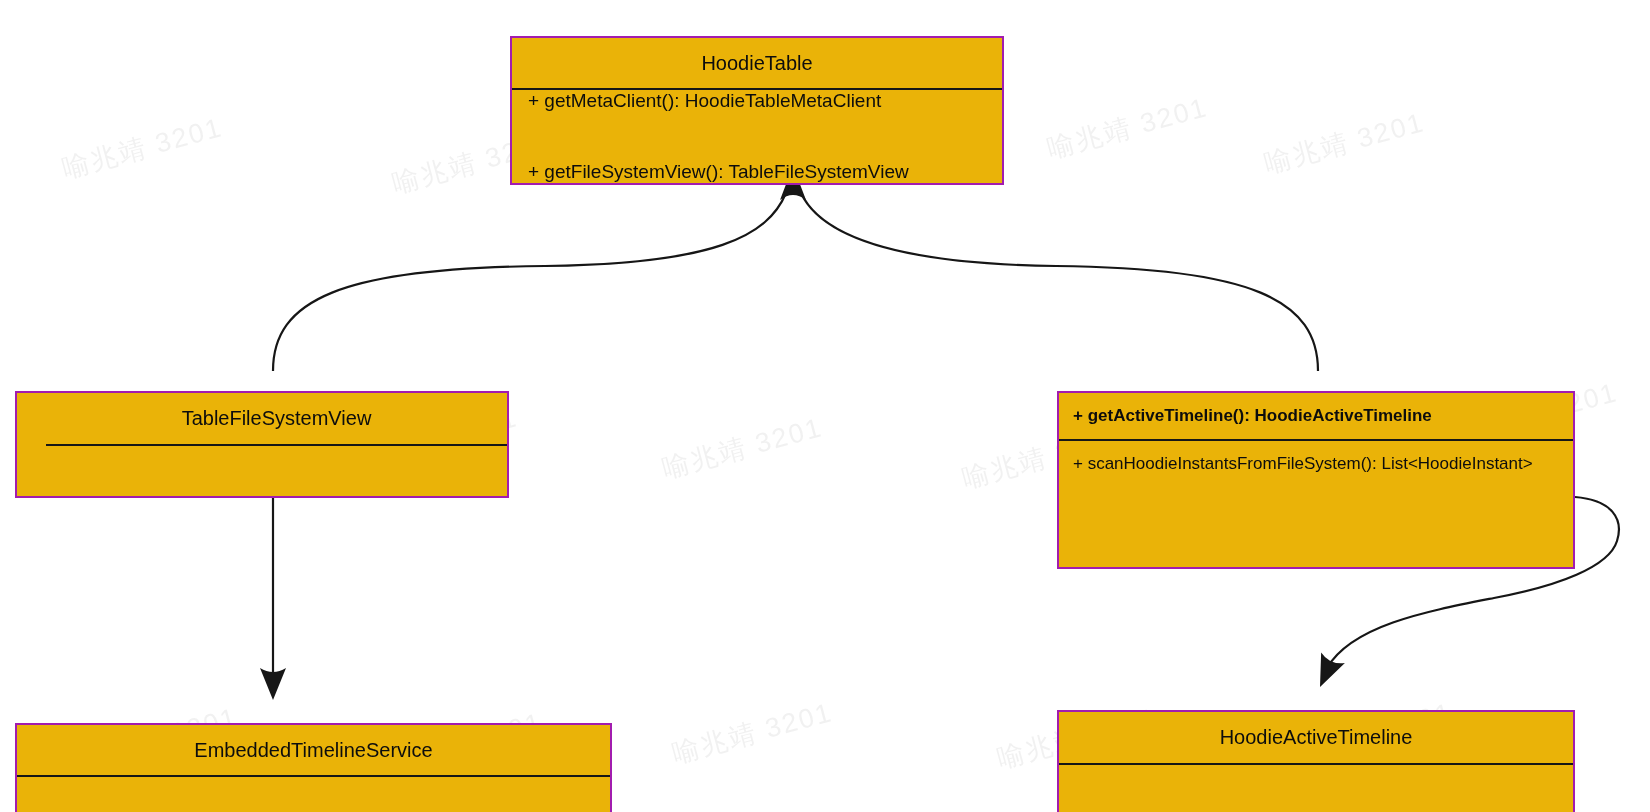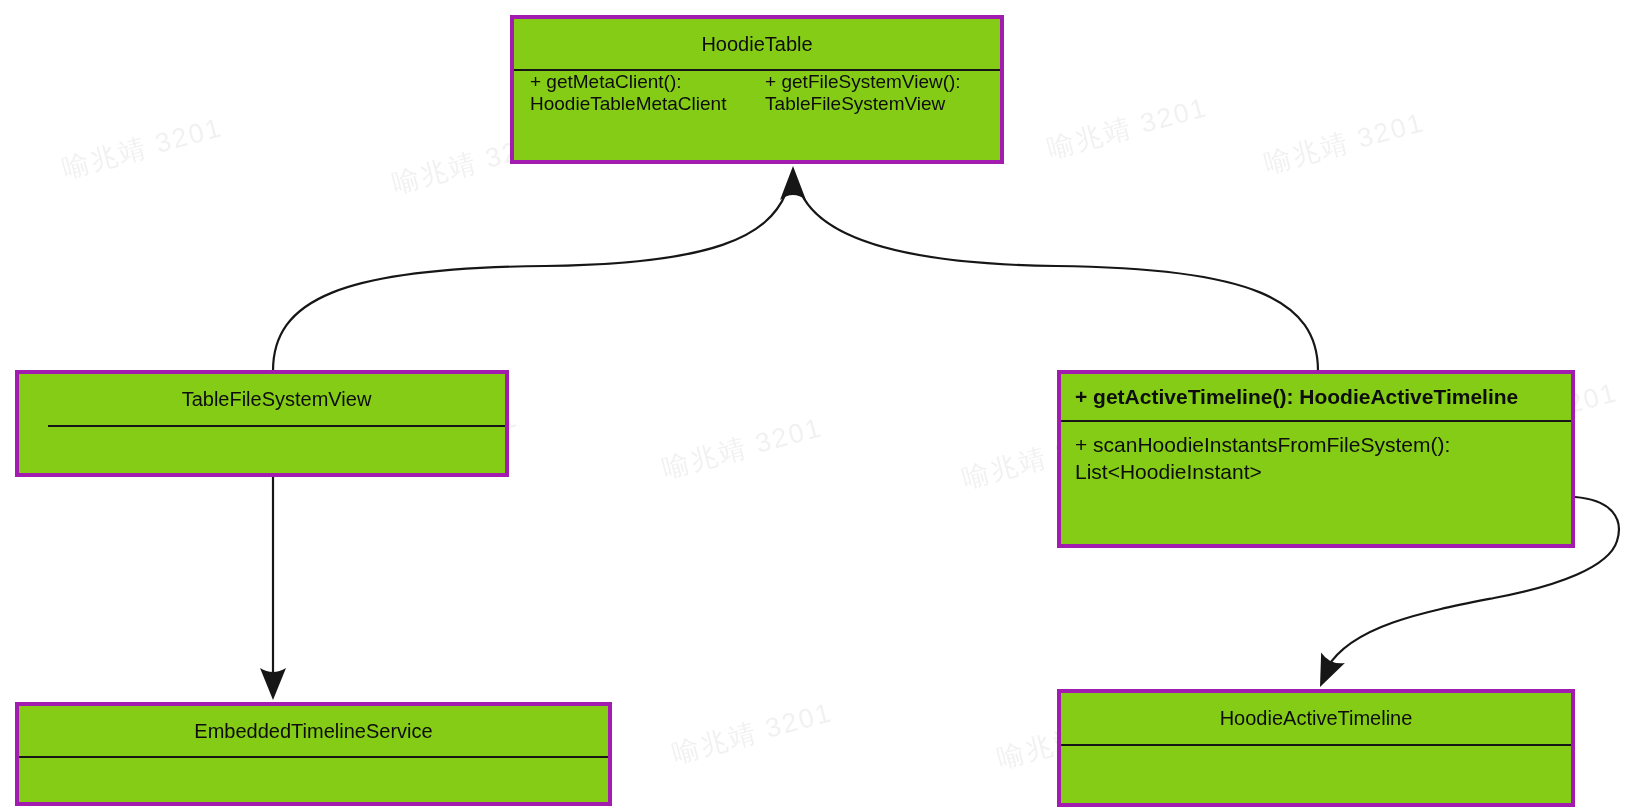--- a/index.html
+++ b/index.html
@@ -16,44 +16,45 @@
     position:absolute;
     font-size:27px;
     color:rgba(60,60,60,0.07);
     transform:rotate(-15deg);
     white-space:nowrap;
     letter-spacing:2px;
   }
   .edges{position:absolute;left:0;top:0;z-index:2;}
   .uml-class{
     position:absolute;
-    background:#84cc16;
-    border:4px solid #a21caf;
+    background:#eab308;
+    border:2px solid #a21caf;
     box-sizing:border-box;
     z-index:3;
     display:flex;
     flex-direction:column;
+    margin-top:21px;
   }
   .uml-title{
     display:flex;align-items:center;justify-content:center;
     font-size:20px;
     border-bottom:2px solid #161616;
     box-sizing:border-box;
     flex:0 0 auto;
   }
   .uml-body{
-    display:flex;flex-direction:row;justify-content:flex-end;
+    display:flex;flex-direction:column;justify-content:space-between;
     box-sizing:border-box;
     flex:1 1 auto;
     font-size:19px;
   }
   .uml-method{padding:0 16px;}
   .uml-compartment{
     box-sizing:border-box;
-    font-size:21px;
+    font-size:17px;
   }
   .uml-compartment + .uml-compartment{border-top:2px solid #161616;}
   .row-center{display:flex;align-items:center;padding:0 14px;}
   .row-wrap{padding:9px 14px 0 14px;line-height:27px;}
   .semibold{font-weight:bold;}
 </style>
 </head>
 <body>
 
 <div class="canvas">

